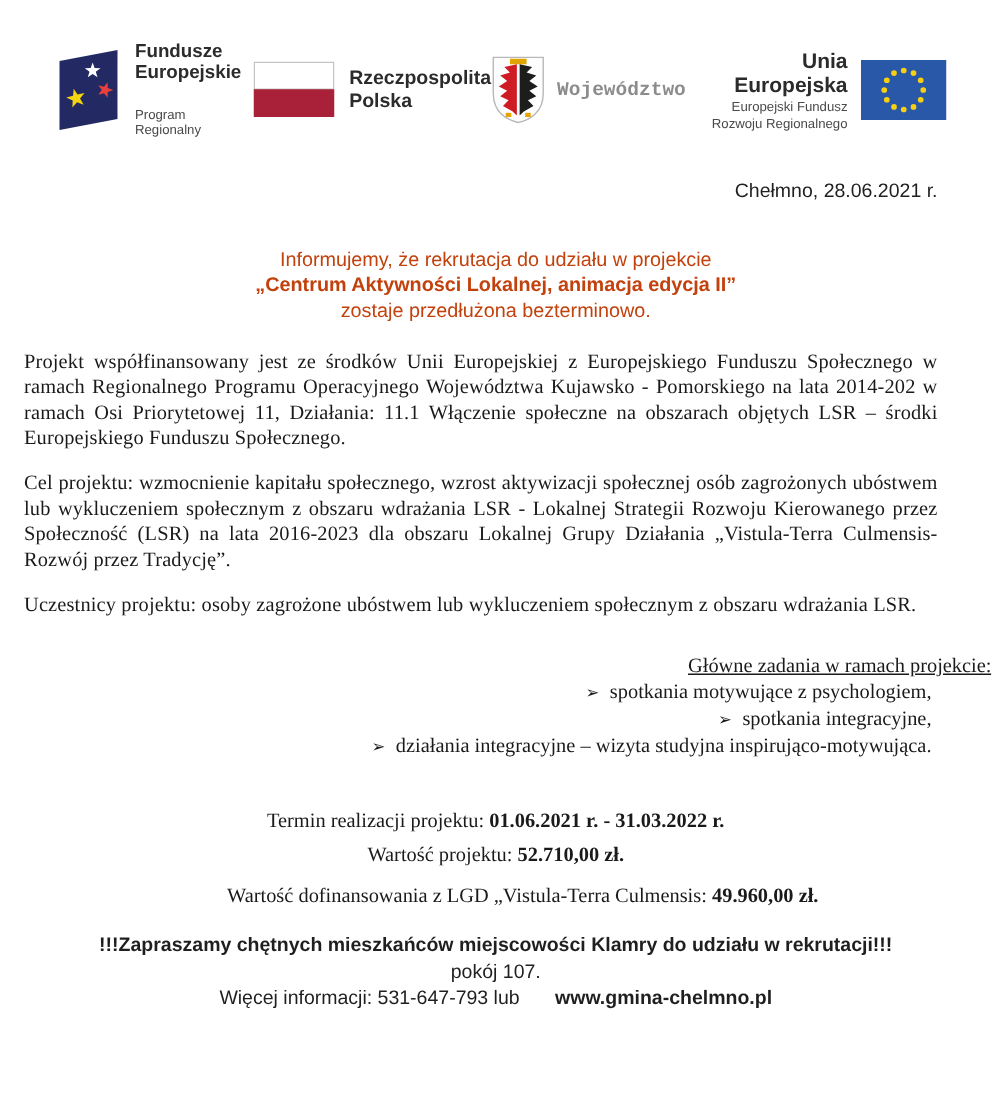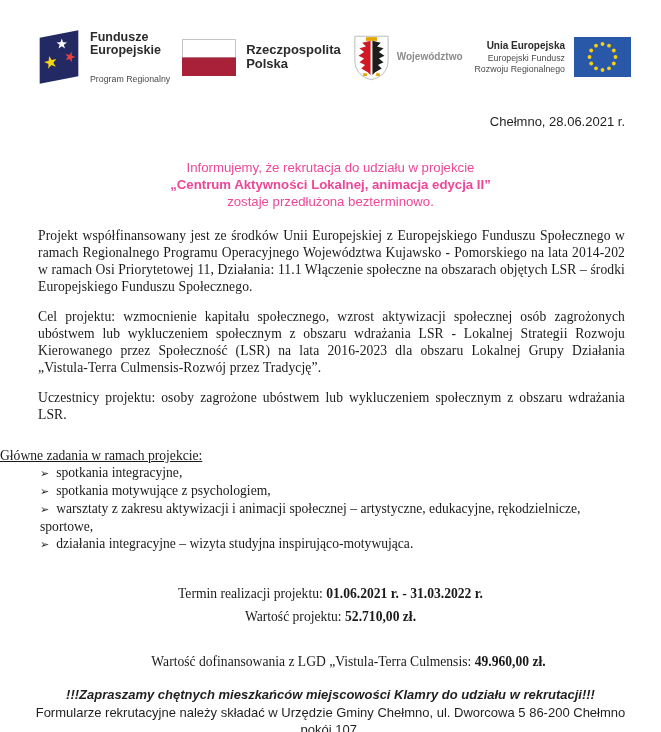--- a/index.html
+++ b/index.html
@@ -20,65 +20,65 @@
     display:flex; align-items:center; justify-content:space-between;
     padding:28px 30px 0 36px;
     min-height:62px;
   }
   .logo-group { display:flex; align-items:center; }
   .logo-group .logo-img { flex:0 0 auto; display:block; }
   .fe-text { margin-left:8px; }
   .fe-title { font-family:"Liberation Sans",sans-serif; font-weight:bold; font-size:12.5px; line-height:13.5px; color:#2b2b2b; }
   .fe-sub { font-family:"Liberation Sans",sans-serif; font-size:8.8px; color:#4a4a4a; margin-top:16px; }
   .rp-text { margin-left:10px; font-family:"Liberation Sans",sans-serif; font-weight:bold; font-size:13px; line-height:14.5px; color:#2b2b2b; }
-  .kp-text { margin-left:7px; font-family:Liberation Sans, sans-serif; font-weight:bold; font-size:10px; line-height:12px; color:#8c8c8c; }
+  .kp-text { margin-left:7px; font-family:Liberation Mono, monospace; font-weight:bold; font-size:13px; line-height:12px; color:#8c8c8c; }
   .eu-text { text-align:right; margin-right:9px; }
-  .eu-title { font-family:"Liberation Sans",sans-serif; font-weight:bold; font-size:10px; color:#2b2b2b; }
+  .eu-title { font-family:"Liberation Sans",sans-serif; font-weight:bold; font-size:14px; color:#2b2b2b; }
   .eu-sub { font-family:"Liberation Sans",sans-serif; font-size:8.8px; line-height:10.5px; color:#4a4a4a; margin-top:2px; }
 
   
   .date-line {
     margin-top:28px; padding:0 36px;
     text-align:right; font-size:13px; color:#1f1f1f;
   }
 
   
   .announcement {
     margin-top:30px; text-align:center;
-    font-size:13.2px; line-height:17px; color:#ec4899;
+    font-size:13.2px; line-height:17px; color:#c2410c;
   }
   .announcement .bold-line { font-weight:bold; }
 
   
-  .body-text { padding:0 36px 0 38px; }
+  .body-text { padding:0 36px 0 16px; }
   .para {
     text-align:justify; font-size:13.6px; line-height:17px;
     margin-top:13px; letter-spacing:0.1px;
   }
   .para.first { margin-top:17px; }
 
   
-  .tasks { margin-top:24px; text-align:left; font-size:13.6px; line-height:17px; }
+  .tasks { margin-top:24px; text-align:right; font-size:13.6px; line-height:17px; }
   .tasks-heading { text-decoration:underline; }
   .task-item { padding:0 40px; }
   .bullet-glyph { font-family:"DejaVu Sans",sans-serif; font-size:11px; margin-right:7px; }
 
   
   .details { margin-top:32px; text-align:center; font-size:13.6px; line-height:17px; }
   .detail-line { margin-top:6px;font-family:Liberation Serif, serif; }
   .detail-line.first { margin-top:0; }
-  .detail-line.funding { margin-top:28px;padding-left:36px; }
+  .detail-line.funding { margin-top:10px;padding-left:36px; }
 
   
   .footer {
     margin-top:16px; text-align:center;
     font-size:13px; line-height:17.5px; color:#1f1f1f;
     padding:0 20px;
   }
-  .footer .invitation { font-weight:bold;font-style:italic; }
+  .footer .invitation { font-weight:bold; }
   .footer .website { font-weight:bold; color:#1f1f1f; text-decoration:none;margin-left:20px; }
 </style>
 </head>
 <body>
 
 <div class="page">
 
   <div class="logos-row">
 
     <div class="logo-group">
@@ -163,47 +163,43 @@
 
   <div class="body-text">
     <p class="para first">Projekt współfinansowany jest ze środków Unii Europejskiej z Europejskiego Funduszu Społecznego w ramach Regionalnego Programu Operacyjnego Województwa Kujawsko - Pomorskiego na lata 2014-202 w ramach Osi Priorytetowej 11, Działania: 11.1 Włączenie społeczne na obszarach objętych LSR – środki Europejskiego Funduszu Społecznego.</p>
     <p class="para">Cel projektu: wzmocnienie kapitału społecznego, wzrost aktywizacji społecznej osób zagrożonych ubóstwem lub wykluczeniem społecznym z obszaru wdrażania LSR - Lokalnej Strategii Rozwoju Kierowanego przez Społeczność (LSR) na lata 2016-2023 dla obszaru Lokalnej Grupy Działania „Vistula-Terra Culmensis-Rozwój przez Tradycję”.</p>
     <p class="para">Uczestnicy projektu: osoby zagrożone ubóstwem lub wykluczeniem społecznym z obszaru wdrażania LSR.</p>
   </div>
 
   <div class="tasks">
     <div class="tasks-heading">Główne zadania w ramach projekcie:</div>
     <div class="task-item">
+      <span class="bullet-glyph">➢</span><span>spotkania motywujące z psychologiem,</span>
+    </div>
+    <div class="task-item">
       <span class="bullet-glyph">➢</span><span>spotkania integracyjne,</span>
-    </div>
-    <div class="task-item">
-      <span class="bullet-glyph">➢</span><span>spotkania motywujące z psychologiem,</span>
-    </div>
-    <div class="task-item">
-      <span class="bullet-glyph">➢</span><span>warsztaty z zakresu aktywizacji i animacji społecznej – artystyczne, edukacyjne, rękodzielnicze, sportowe,</span>
     </div>
     <div class="task-item">
       <span class="bullet-glyph">➢</span><span>działania integracyjne – wizyta studyjna inspirująco-motywująca.</span>
     </div>
   </div>
 
   <div class="details">
     <div class="detail-line first">
       <span>Termin realizacji projektu: </span><b>01.06.2021 r. - 31.03.2022 r.</b>
     </div>
     <div class="detail-line">
       <span>Wartość projektu: </span><b>52.710,00 zł.</b>
     </div>
     <div class="detail-line funding">
       <span>Wartość dofinansowania z LGD „Vistula-Terra Culmensis: </span><b>49.960,00 zł.</b>
     </div>
   </div>
 
   <div class="footer sans">
     <div class="invitation">!!!Zapraszamy chętnych mieszkańców miejscowości Klamry do udziału w rekrutacji!!!</div>
-    <div>Formularze rekrutacyjne należy składać w Urzędzie Gminy Chełmno, ul. Dworcowa 5 86-200 Chełmno</div>
     <div>pokój 107.</div>
     <div>
       <span>Więcej informacji: 531-647-793 lub </span><a class="website" href="#">www.gmina-chelmno.pl</a>
     </div>
   </div>
 
 </div>
 
 </body></html>

